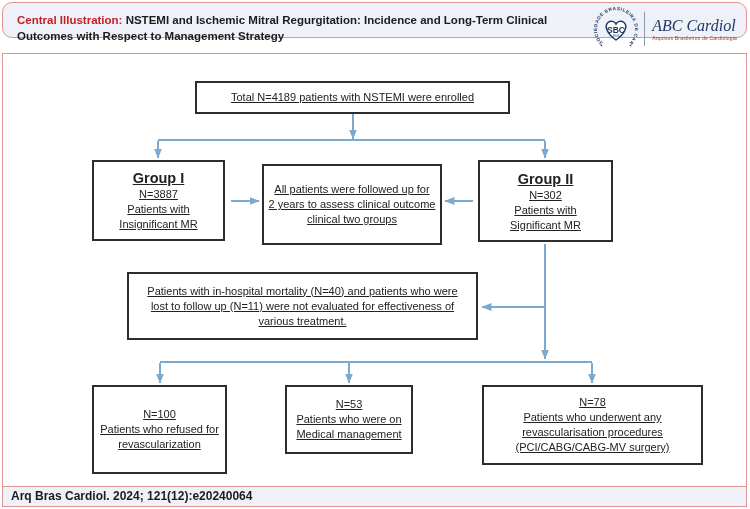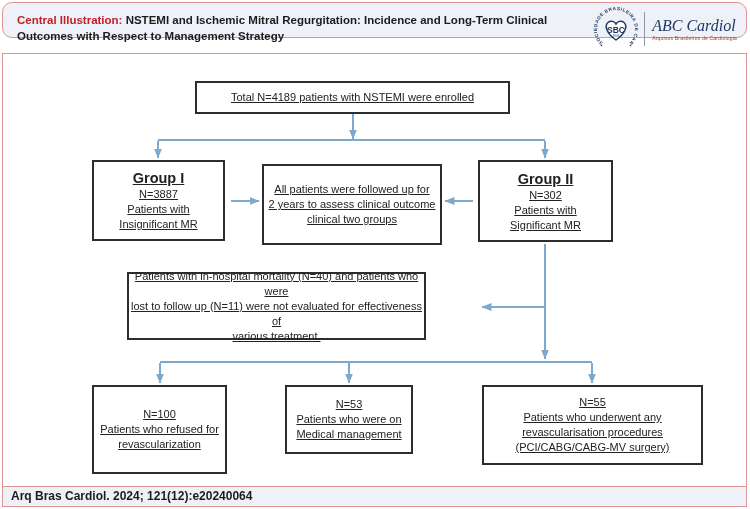--- a/index.html
+++ b/index.html
@@ -111,40 +111,40 @@
     <div>clinical two groups</div>
   </div>
 
   <div class="fc-box" style="left:478px; top:160px; width:135px; height:82px;">
     <div class="group-title">Group II</div>
     <div>N=302</div>
     <div>Patients with</div>
     <div>Significant MR</div>
   </div>
 
-  <div class="fc-box" style="left:127px; top:272px; width:299px; height:68px;">
+  <div class="fc-box" style="left:127px; top:272px; width:351px; height:68px;">
     <div>Patients with in-hospital mortality (N=40) and patients who were</div>
     <div>lost to follow up (N=11) were not evaluated for effectiveness of</div>
     <div>various treatment.</div>
   </div>
 
   <div class="fc-box" style="left:92px; top:385px; width:135px; height:89px;">
     <div>N=100</div>
     <div>Patients who refused for</div>
     <div>revascularization</div>
   </div>
 
   <div class="fc-box" style="left:285px; top:385px; width:128px; height:69px;">
     <div>N=53</div>
     <div>Patients who were on</div>
     <div>Medical management</div>
   </div>
 
   <div class="fc-box" style="left:482px; top:385px; width:221px; height:80px;">
-    <div>N=55</div>
+    <div>N=78</div>
     <div>Patients who underwent any</div>
     <div>revascularisation procedures</div>
     <div>(PCI/CABG/CABG-MV surgery)</div>
   </div>
 
   <div class="panel footer-panel">
     <div class="footer-text">Arq Bras Cardiol. 2024; 121(12):e20240064</div>
   </div>
 
 </div>

